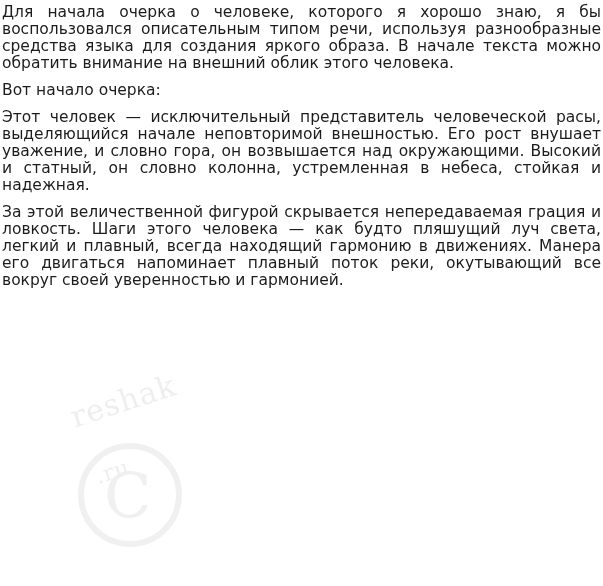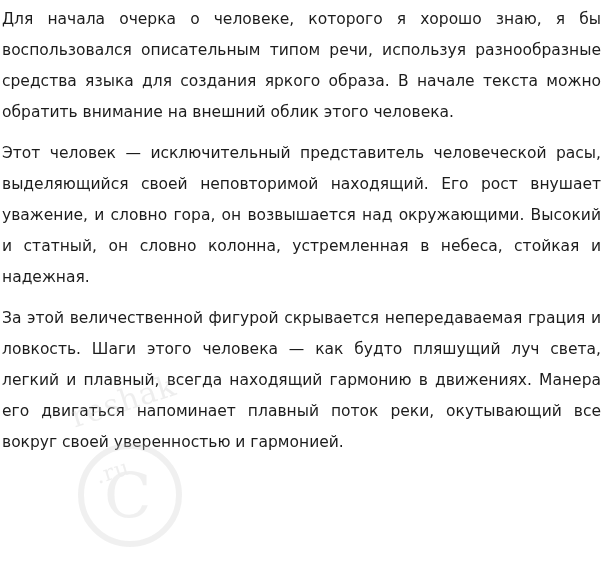--- a/index.html
+++ b/index.html
@@ -16,21 +16,21 @@
   }
   .page {
     position: relative;
     width: 603px;
     height: 586px;
     box-sizing: border-box;
     padding: 4px 2px 0 2px;
   }
   .para {
     font-size: 15.5px;
-    line-height: 31px;
+    line-height: 17px;
     color: #1c1c1c;
     text-align: justify;
     text-justify: inter-word;
     margin: 0 0 10px 0;
     hyphens: none;
   }
   .para:last-child {
     margin-bottom: 16px;
   }
   
@@ -94,16 +94,17 @@
 <div class="page">
 
   <div class="watermark">
     <div class="wm-ring"></div>
     <div class="wm-c">C</div>
     <div class="wm-text">reshak</div>
     <div class="wm-text2">.ru</div>
   </div>
 
   <p class="para">Для начала очерка о человеке, которого я хорошо знаю, я бы воспользовался описательным типом речи, используя разнообразные средства языка для создания яркого образа. В начале текста можно обратить внимание на внешний облик этого человека.</p>
-  <p class="para">Этот человек — исключительный представитель человеческой расы, выделяющийся своей неповторимой находящий. Его рост внушает уважение, и словно гора, он возвышается над окружающими. Высокий и статный, он словно колонна, устремленная в небеса, стойкая и надежная.</p>
+  <p class="para">Вот начало очерка:</p>
+  <p class="para">Этот человек — исключительный представитель человеческой расы, выделяющийся начале неповторимой внешностью. Его рост внушает уважение, и словно гора, он возвышается над окружающими. Высокий и статный, он словно колонна, устремленная в небеса, стойкая и надежная.</p>
   <p class="para">За этой величественной фигурой скрывается непередаваемая грация и ловкость. Шаги этого человека — как будто пляшущий луч света, легкий и плавный, всегда находящий гармонию в движениях. Манера его двигаться напоминает плавный поток реки, окутывающий все вокруг своей уверенностью и гармонией.</p>
 
 </div>
 
 </body></html>

